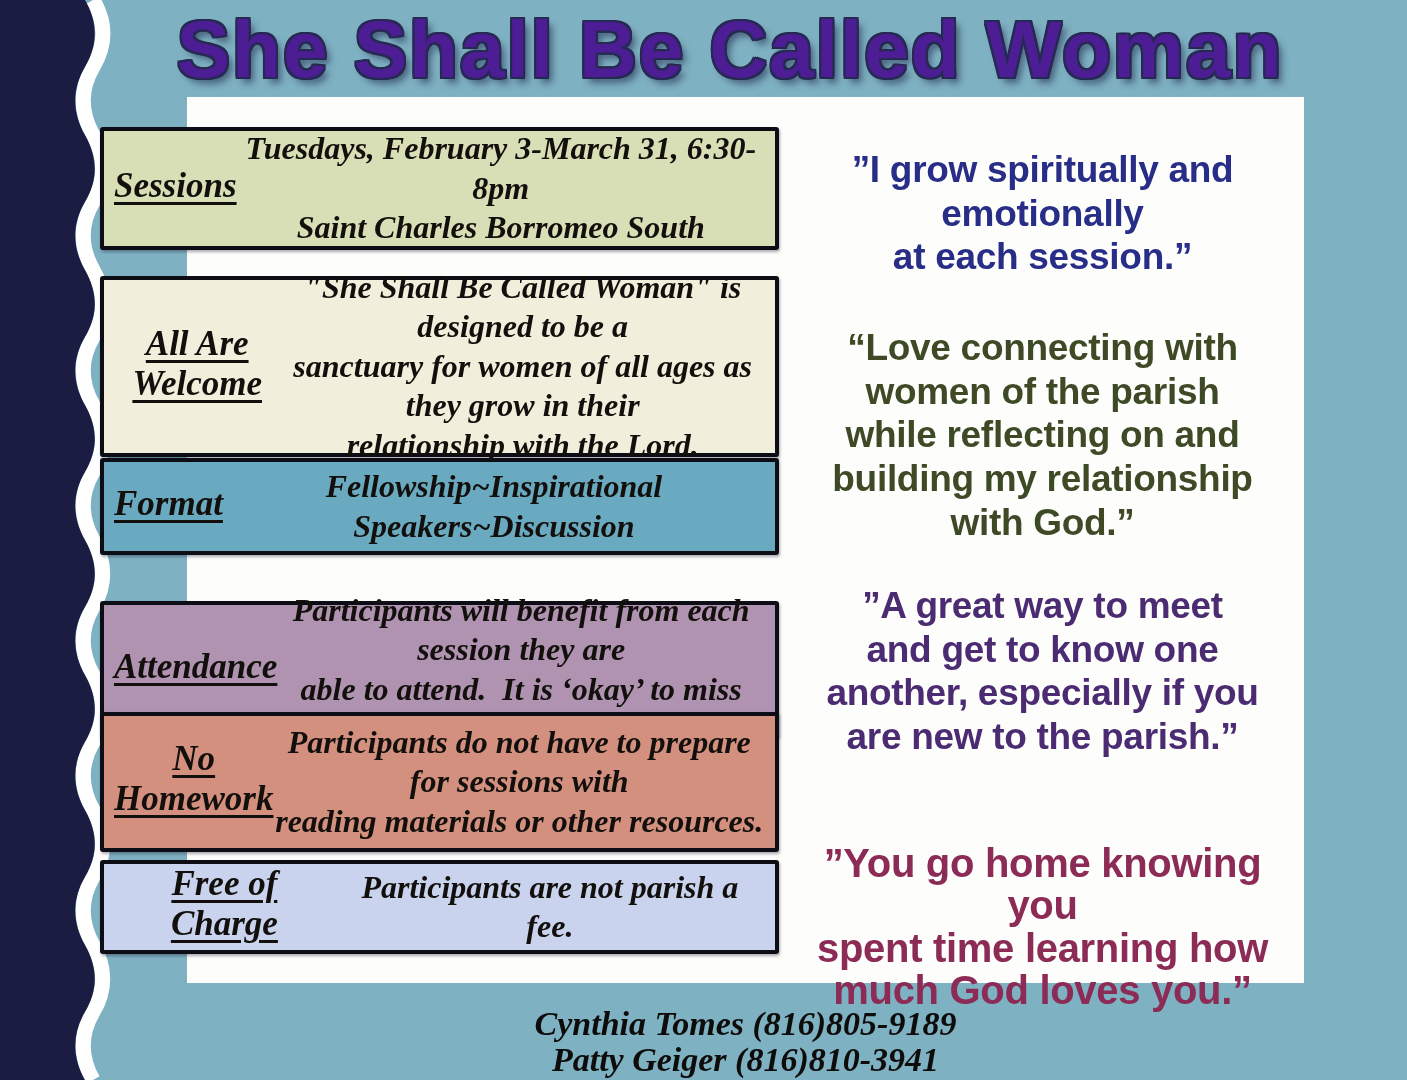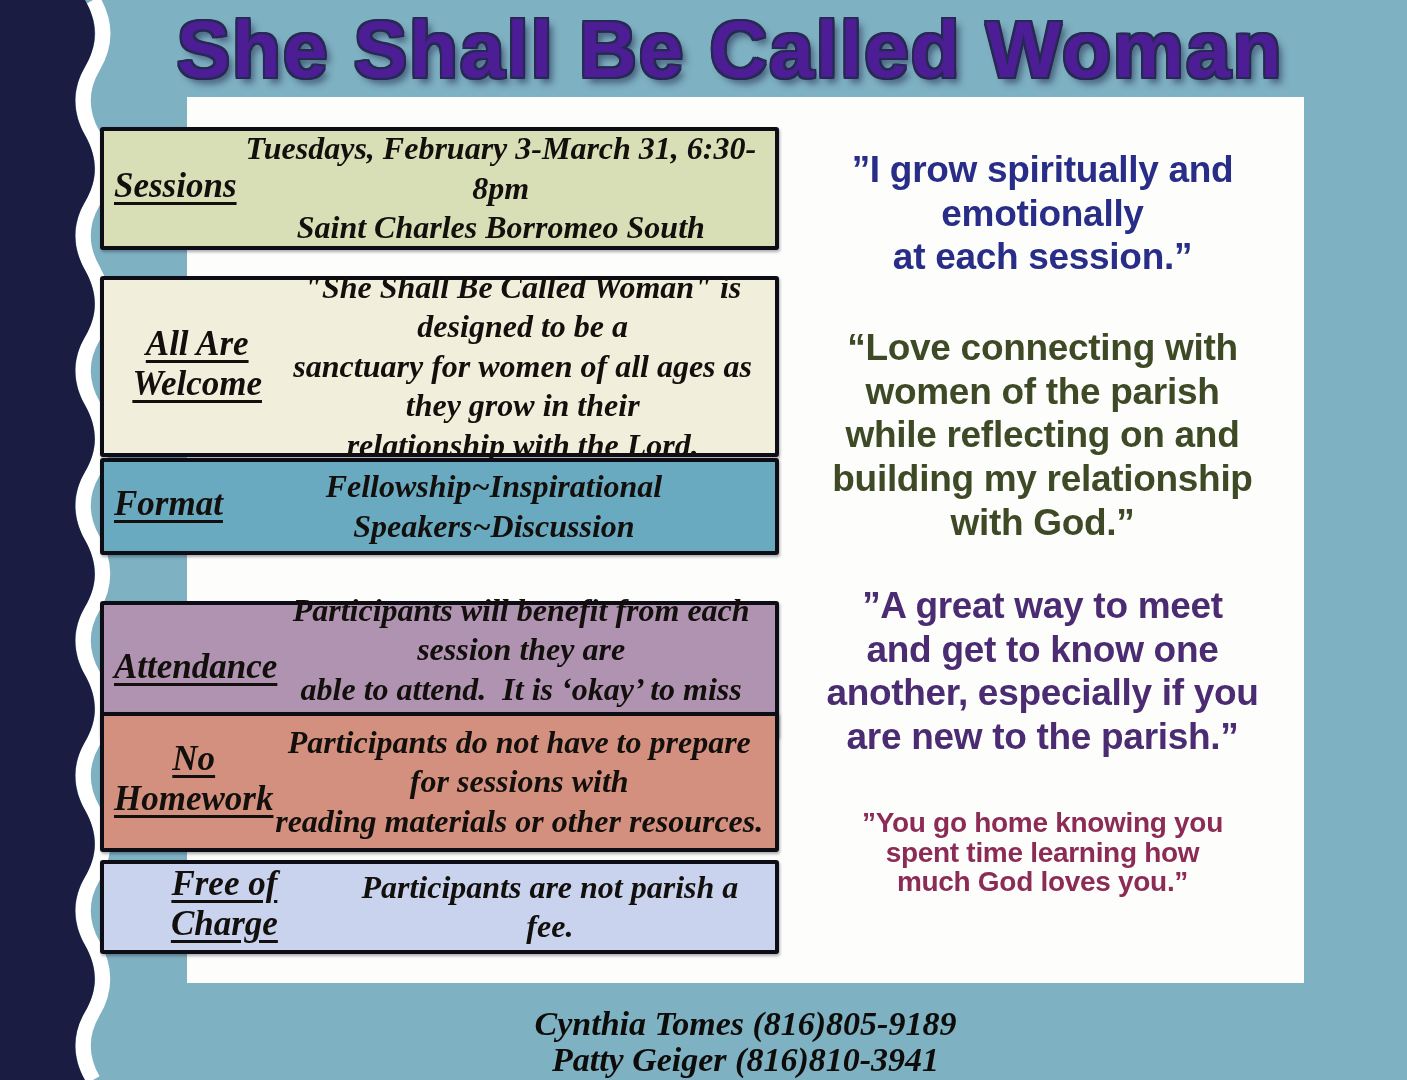--- a/index.html
+++ b/index.html
@@ -96,21 +96,21 @@
     text-align: center;
     font-weight: bold;
     font-size: 37px;
     line-height: 1.18;
     letter-spacing: -0.3px;
     white-space: pre-wrap;
   }
   .quote-1 { top: 148px; }
   .quote-2 { top: 326px; }
   .quote-3 { top: 584px; }
-  .quote-4 { top: 808px; font-size: 28px; line-height: 1.06; }
+  .quote-4 { top: 842px; font-size: 40px; line-height: 1.06; }
 
   
   .contacts {
     position: absolute;
     left: 187px; top: 1006px;
     width: 1117px;
     text-align: center;
     font-family: Liberation Serif, serif;
     font-style: italic;
     font-weight: bold;

